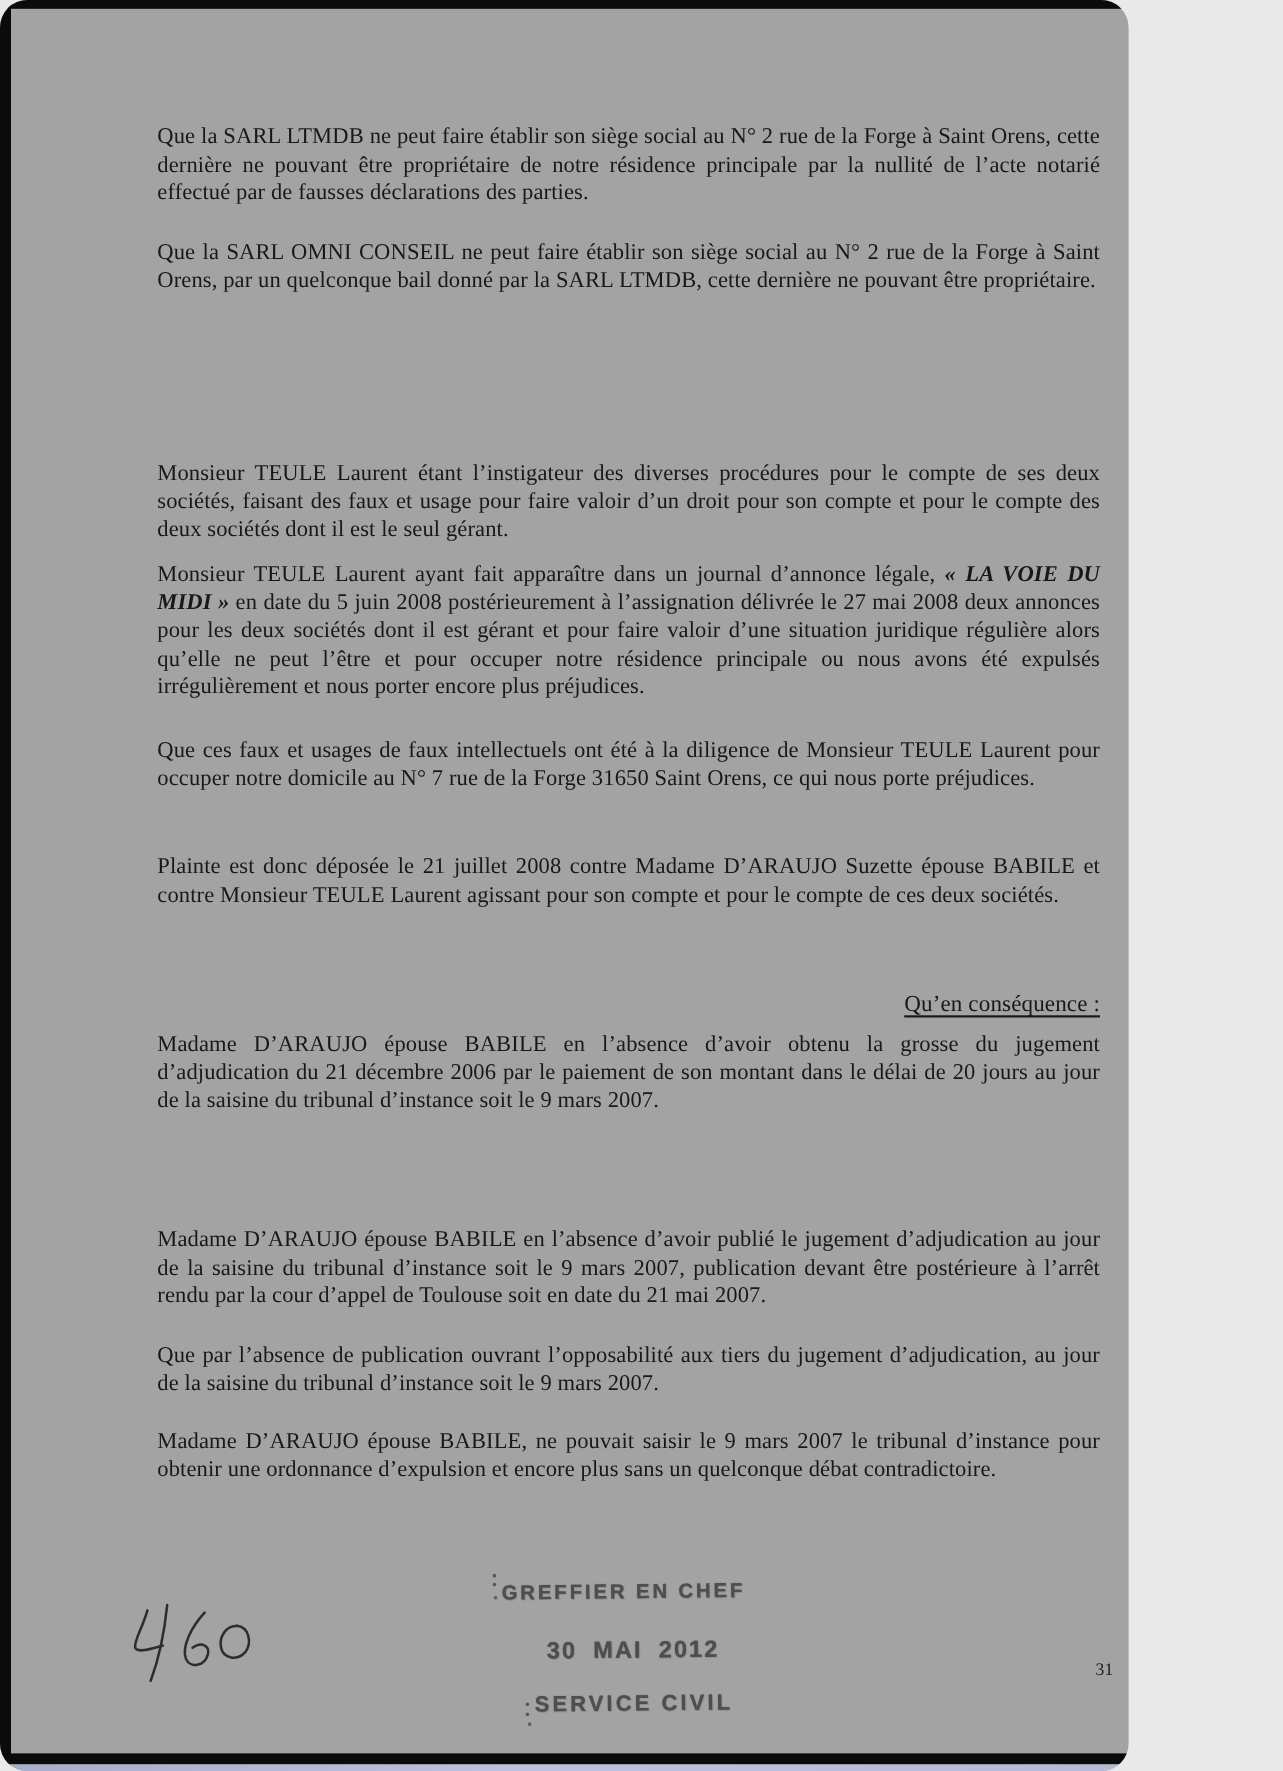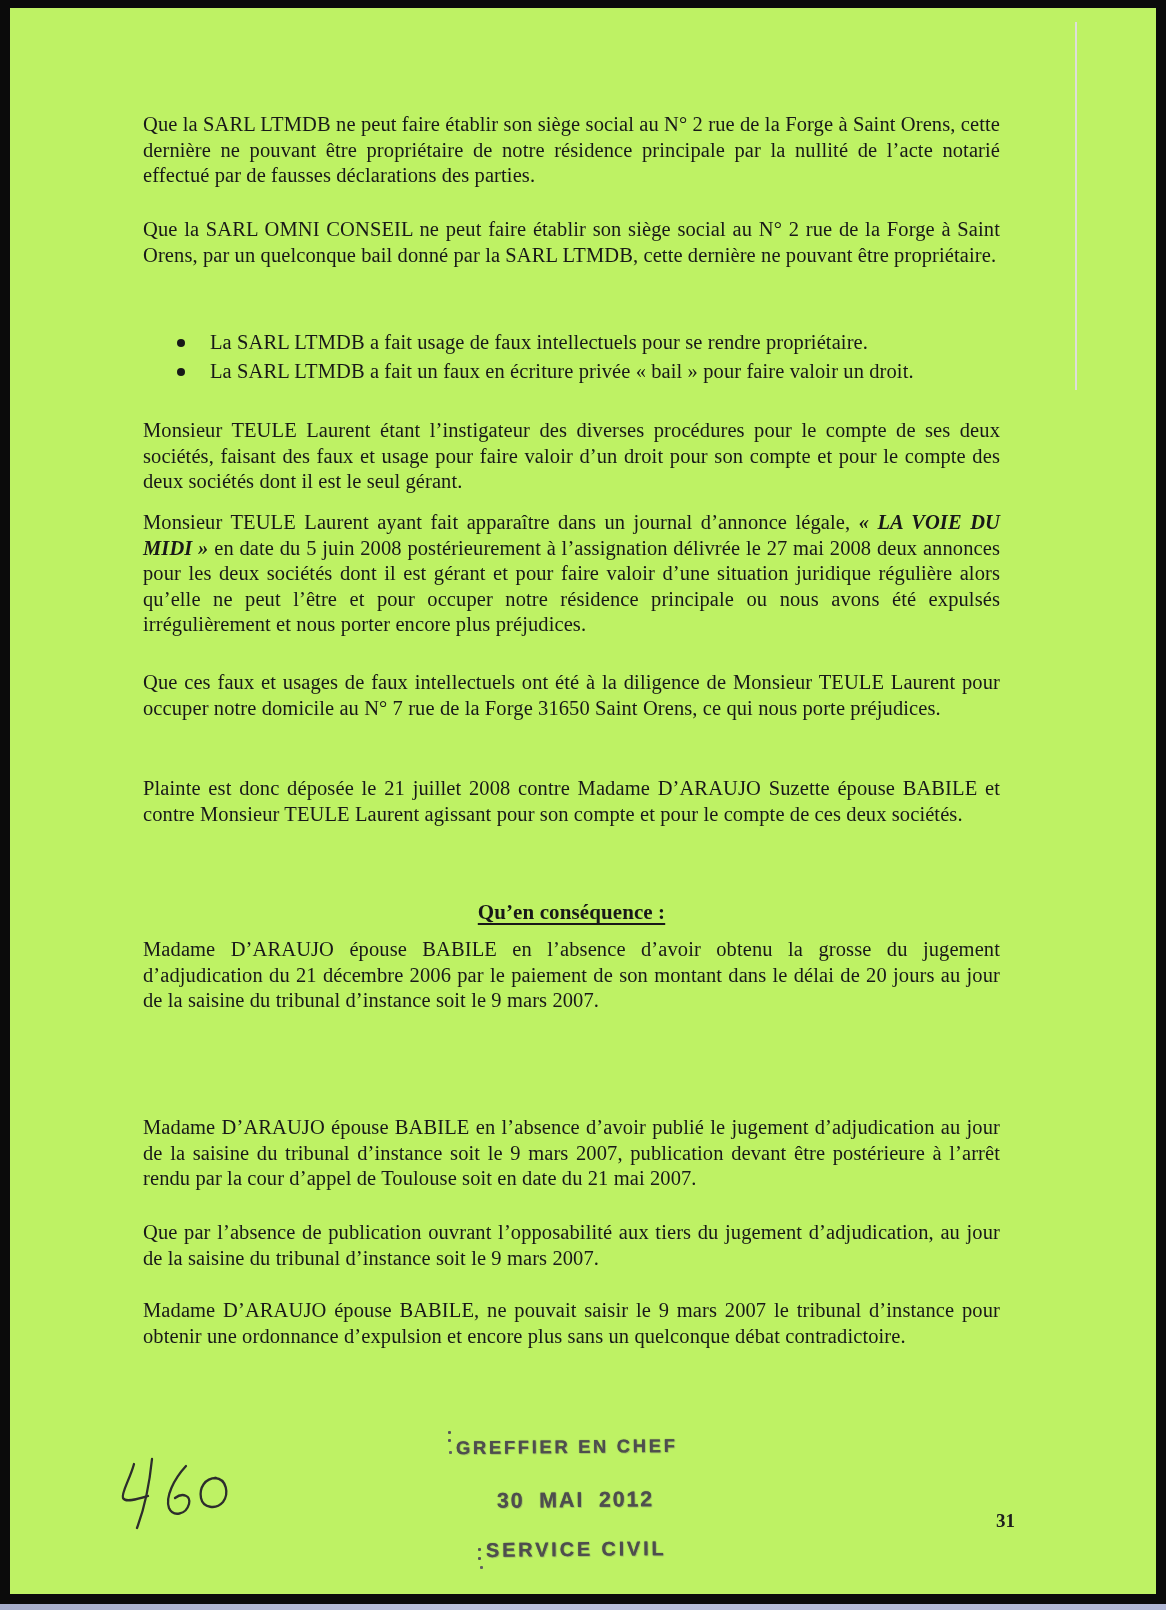--- a/index.html
+++ b/index.html
@@ -1,18 +1,18 @@
 <!DOCTYPE html>
 <html><head>
 <meta charset="utf-8">
 <style>
   html,body{margin:0;padding:0;background:#e9e9e9;}
   .scan{
-    position:relative;width:1166px;height:1610px;background:#bef264;
-    overflow:hidden;font-family:"Liberation Serif",serif;color:#181818;
+    position:relative;width:1026px;height:1610px;background:#a3a3a3;
+    overflow:hidden;font-family:"Liberation Serif",serif;color:#181818;border-radius:25px;
   }
   
   .edge{position:absolute;background:#0b0b0b;}
   .edge-top{left:0;top:0;width:1166px;height:8px;}
   .edge-left{left:0;top:0;width:10px;height:1604px;}
   .edge-right{left:1156px;top:0;width:10px;height:1604px;}
   .edge-bottom{left:0;top:1594px;width:1166px;height:10px;}
   .edge-bottom-blue{position:absolute;left:0;top:1604px;width:1166px;height:6px;
     background:linear-gradient(90deg,#a7aecb,#bcc2de 40%,#b2b8d6);}
   .page-crease{position:absolute;left:1075px;top:22px;width:2px;height:368px;background:#dededa;}
@@ -25,21 +25,21 @@
   }
   .b1{top:112px}.b2{top:217px}.b3{top:330px}.b4{top:418px}.b5{top:510px}
   .b6{top:670px}.b7{top:776px}.b8{top:900px}.b9{top:937px}.b10{top:1038px}
   .b11{top:1115px}.b12{top:1220px}.b13{top:1298px}
 
   .bullet-row{position:relative;padding-left:67px;text-align:left;margin-bottom:3px;}
   .bullet-row .dot{
     position:absolute;left:34px;top:9px;width:8px;height:8px;border-radius:50%;background:#181818;
   }
   .heading{
-    font-weight:bold;font-size:21px;text-align:center;
+    font-weight:normal;font-size:21px;text-align:right;
     text-decoration:underline;text-decoration-thickness:2px;text-underline-offset:4px;
   }
   .em-journal{font-weight:bold;font-style:italic;}
 
   
   .stamp{
     position:absolute;font-family:"Liberation Sans",sans-serif;font-weight:bold;
     color:#4e4e4e;transform:rotate(-0.6deg);
     text-shadow:0 0 1px rgba(70,70,70,.85),1px 1px 0 rgba(110,110,110,.25);
     white-space:nowrap;
@@ -48,48 +48,38 @@
   .stamp2{left:497px;top:1488px;font-size:21.5px;letter-spacing:1.8px;word-spacing:7px;}
   .stamp3{left:486px;top:1538px;font-size:20px;letter-spacing:2.8px;}
   .stamp-mark{position:absolute;width:3px;height:3px;background:#575757;border-radius:1px;}
   .mark1{left:448px;top:1431px;box-shadow:0 8px 0 #575757,1px 20px 0 #616161;}
   .mark2{left:478px;top:1548px;box-shadow:0 9px 0 #575757,2px 18px 0 #616161;}
 
   
   .handwriting{position:absolute;left:103px;top:1452px;width:150px;height:95px;}
   .sr-hidden{position:absolute;width:1px;height:1px;overflow:hidden;clip-path:inset(50%);white-space:nowrap;}
 
-  .page-number{position:absolute;left:996px;top:1510px;font-size:19px;color:#1d1d1d;font-weight:bold;}
+  .page-number{position:absolute;left:996px;top:1510px;font-size:16px;color:#1d1d1d;}
 </style>
 </head>
 <body>
 
 <div class="scan">
 
   <div class="edge edge-top"></div>
   <div class="edge edge-left"></div>
   <div class="edge edge-right"></div>
   <div class="edge edge-bottom"></div>
   <div class="edge-bottom-blue"></div>
   <div class="page-crease"></div>
 
   <div class="tb b1">Que la SARL LTMDB ne peut faire établir son siège social au N° 2 rue de la Forge à Saint Orens, cette dernière ne pouvant être propriétaire de notre résidence principale par la nullité de l’acte notarié effectué par de fausses déclarations des parties.</div>
 
   <div class="tb b2">Que la SARL OMNI CONSEIL ne peut faire établir son siège social au N° 2 rue de la Forge à Saint Orens, par un quelconque bail donné par la SARL LTMDB, cette dernière ne pouvant être propriétaire.</div>
 
-  <div class="tb b3">
-    <div class="bullet-row">
-      <span class="dot"></span>
-      <span>La SARL LTMDB a fait usage de faux intellectuels pour se rendre propriétaire.</span>
-    </div>
-    <div class="bullet-row">
-      <span class="dot"></span>
-      <span>La SARL LTMDB a fait un faux en écriture privée «  bail » pour faire valoir un droit.</span>
-    </div>
-  </div>
 
   <div class="tb b4">Monsieur TEULE Laurent étant l’instigateur des diverses procédures pour le compte de ses deux sociétés, faisant des faux et usage pour faire valoir d’un droit pour son compte et pour le compte des deux sociétés dont il est le seul gérant.</div>
 
   <div class="tb b5">
     <span>Monsieur TEULE Laurent ayant fait apparaître dans un journal d’annonce légale, </span><span class="em-journal">« LA VOIE DU MIDI »</span><span> en date du 5 juin 2008 postérieurement à l’assignation délivrée le 27 mai 2008 deux annonces pour les deux sociétés dont il est gérant et pour faire valoir d’une situation juridique régulière alors qu’elle ne peut l’être et pour occuper notre résidence principale ou nous avons été expulsés irrégulièrement et nous porter encore plus préjudices.</span>
   </div>
 
   <div class="tb b6">Que ces faux  et usages de faux intellectuels ont été à la diligence de Monsieur TEULE Laurent pour occuper notre domicile au N° 7 rue de la Forge 31650 Saint Orens, ce qui nous porte préjudices.</div>
 
   <div class="tb b7">Plainte est donc déposée le 21 juillet 2008 contre Madame D’ARAUJO Suzette épouse BABILE et contre Monsieur TEULE Laurent agissant pour son compte et pour le compte de ces deux sociétés.</div>

